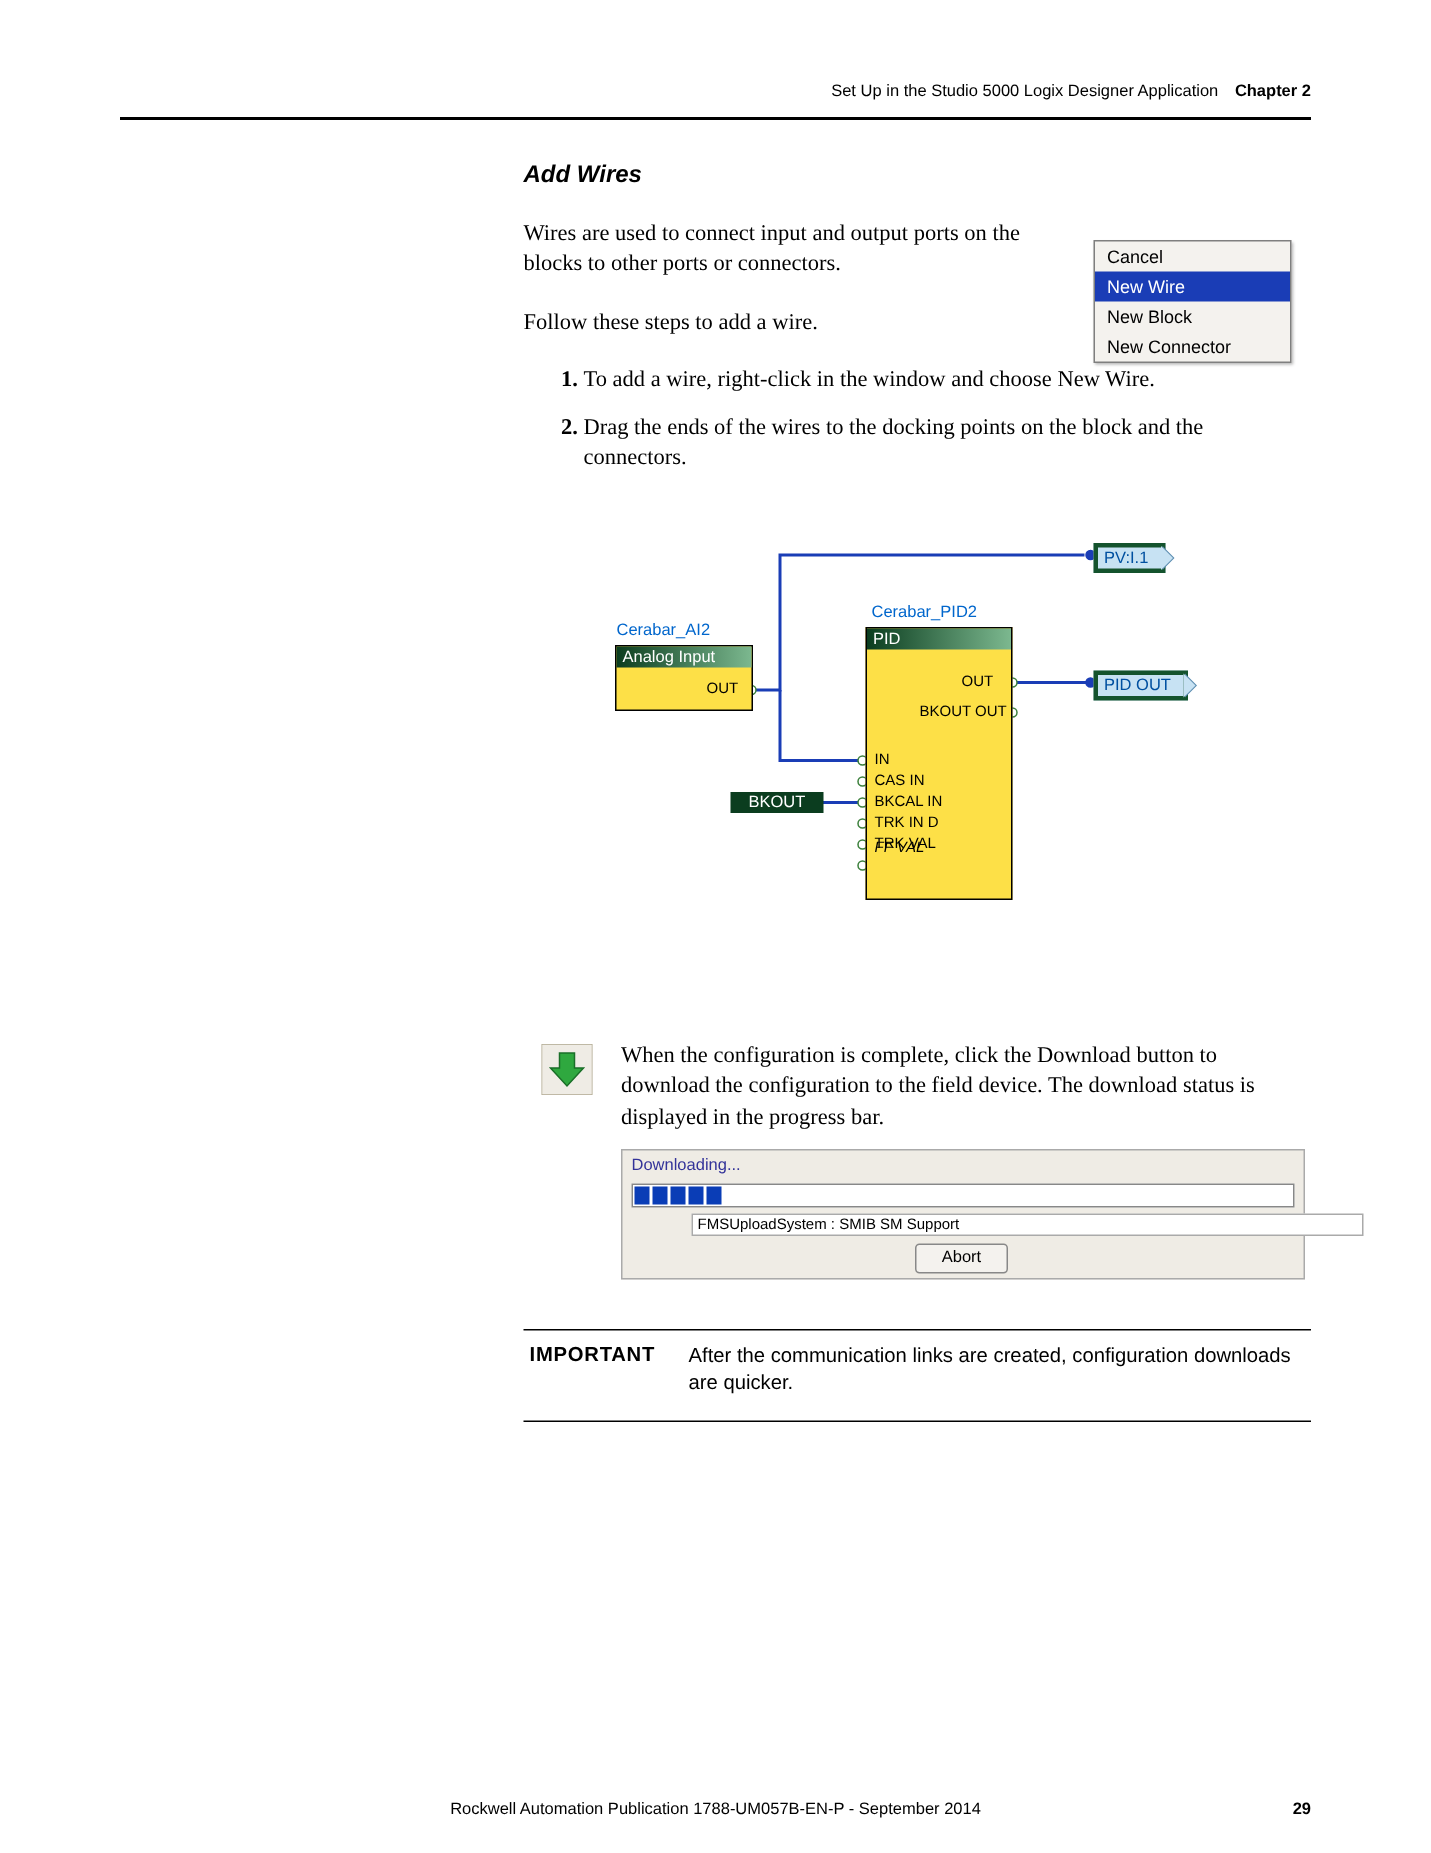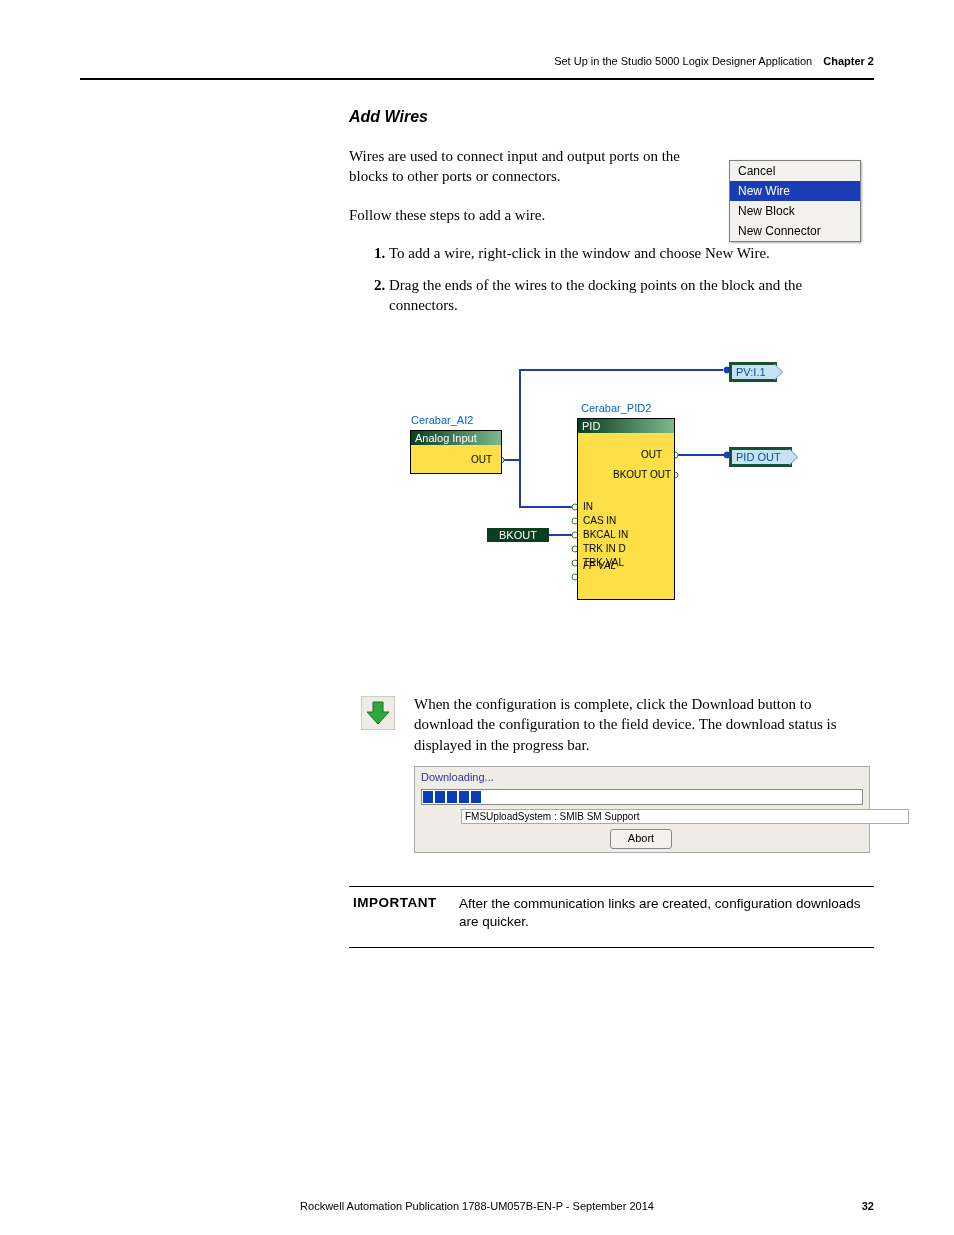--- a/index.html
+++ b/index.html
@@ -323,14 +323,14 @@
       <div class="label">IMPORTANT</div>
       <div class="msg">
         <p>After the communication links are created, configuration downloads are quicker.</p>
       </div>
     </div>
   </div>
 </div>
 
 <div class="footer">
   <span class="pub">Rockwell Automation Publication 1788-UM057B-EN-P - September 2014</span>
-  <span class="pg">32</span>
+  <span class="pg">29</span>
 </div>
 
 </body></html>

